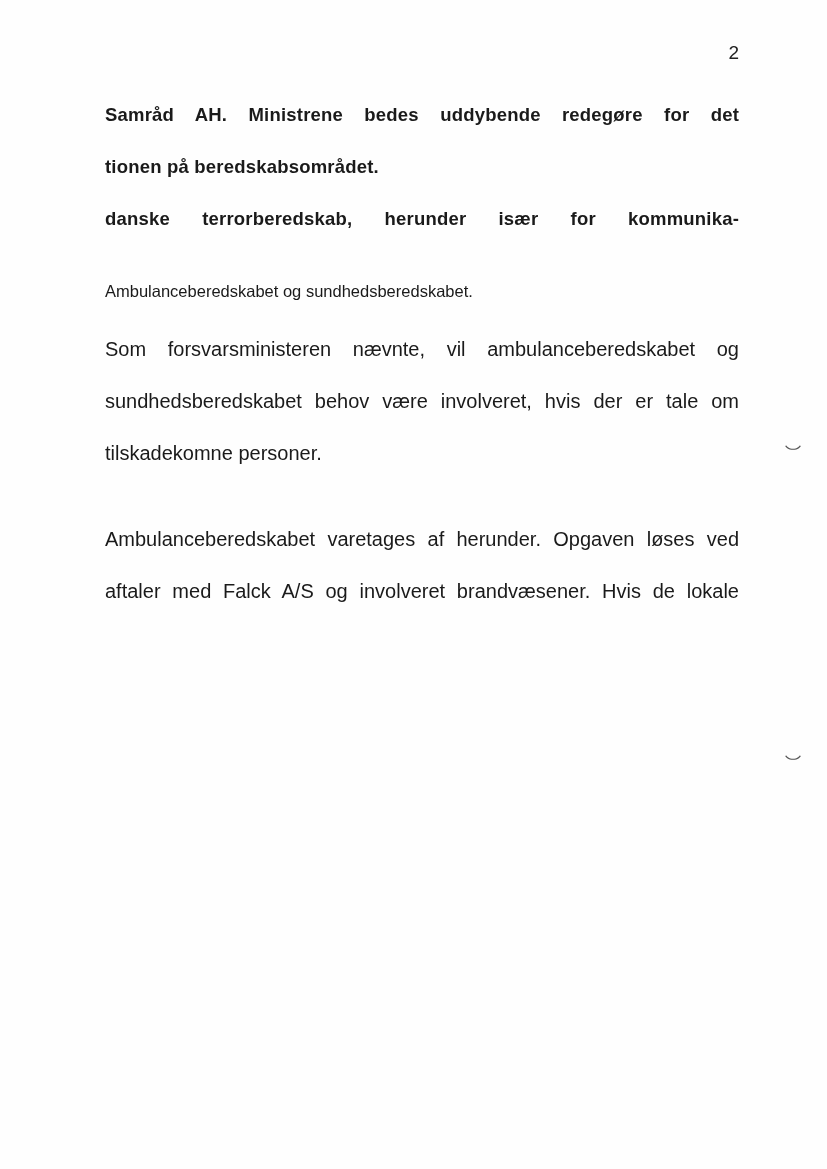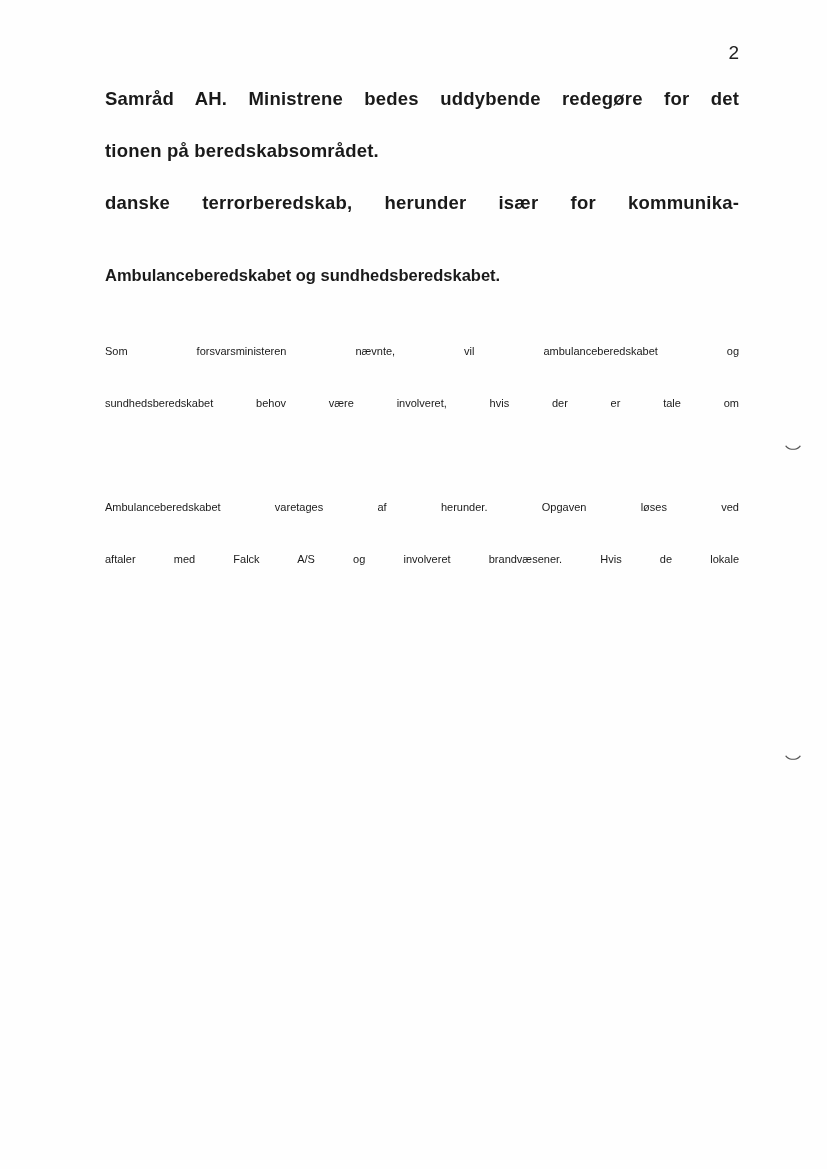--- a/index.html
+++ b/index.html
@@ -19,49 +19,49 @@
   .page-number {
     position: absolute;
     top: 42px;
     right: 88px;
     font-size: 19px;
     color: #222;
   }
   .content {
     position: absolute;
     left: 105px;
-    top: 84px;
+    top: 100px;
     width: 634px;
   }
   .line {
     text-align: justify;
     text-align-last: justify;
     white-space: normal;
   }
   .line.last {
     text-align-last: left;
   }
   .heading-block {
     font-weight: bold;
     font-size: 18.5px;
     letter-spacing: 0.2px;
   }
   .heading-block .line {
     height: 52px;
     line-height: 30px;
   }
   .subheading {
-    font-weight: bold;
+    font-weight: normal;
     font-size: 16.5px;
     margin-top: 26px;
     margin-bottom: 14px;
   }
   .body-para {
-    font-size: 11px;
-    margin-top: 52px;
+    font-size: 20px;
+    margin-top: 34px;
   }
   .body-para .line {
     height: 52px;
     line-height: 28px;
   }
   .scan-mark {
     position: absolute;
     right: 28px;
     color: #555;
     font-size: 20px;
@@ -83,20 +83,21 @@
         <div class="line">Samråd AH. Ministrene bedes uddybende redegøre for det</div>
         <div class="line last">tionen på beredskabsområdet.</div>
         <div class="line">danske terrorberedskab, herunder især for kommunika-</div>
       </div>
 
     <div class="subheading">Ambulanceberedskabet og sundhedsberedskabet.</div>
 
     <div class="body-para">
         <div class="line">Som forsvarsministeren nævnte, vil ambulanceberedskabet og</div>
         <div class="line">sundhedsberedskabet behov være involveret, hvis der er tale om</div>
+        <div class="line last">tilskadekomne personer.</div>
       </div>
 
     <div class="body-para">
         <div class="line">Ambulanceberedskabet varetages af herunder. Opgaven løses ved</div>
         <div class="line">aftaler med Falck A/S og involveret brandvæsener. Hvis de lokale</div>
       </div>
 
   </div>
 
   <div class="scan-mark m1">‿</div>

